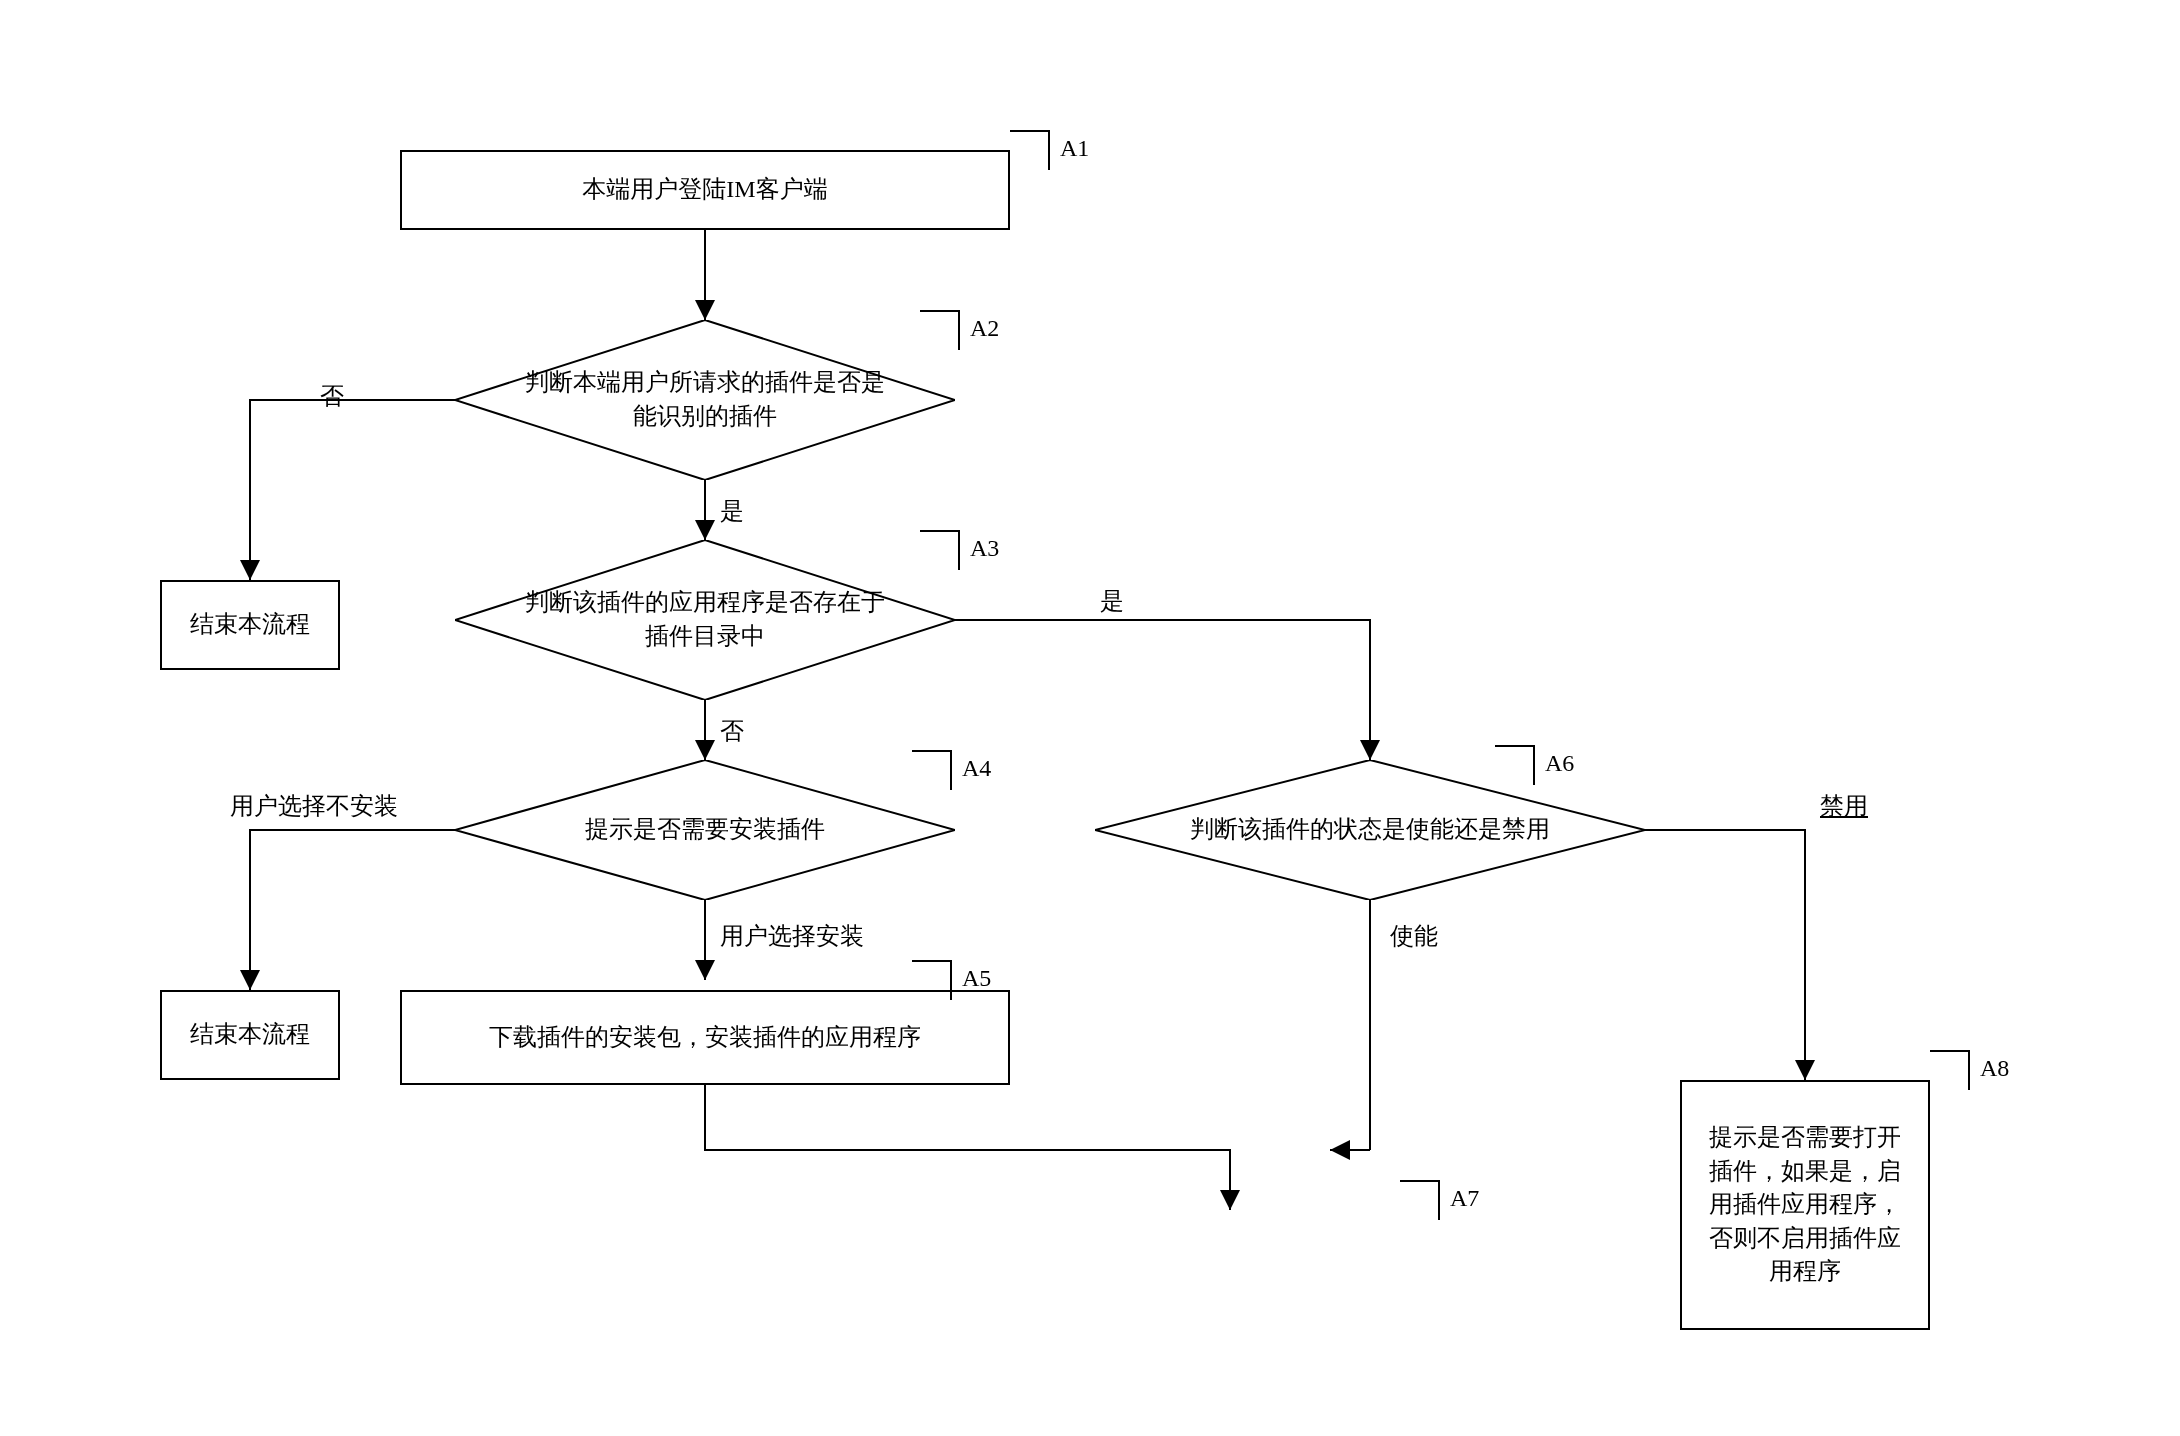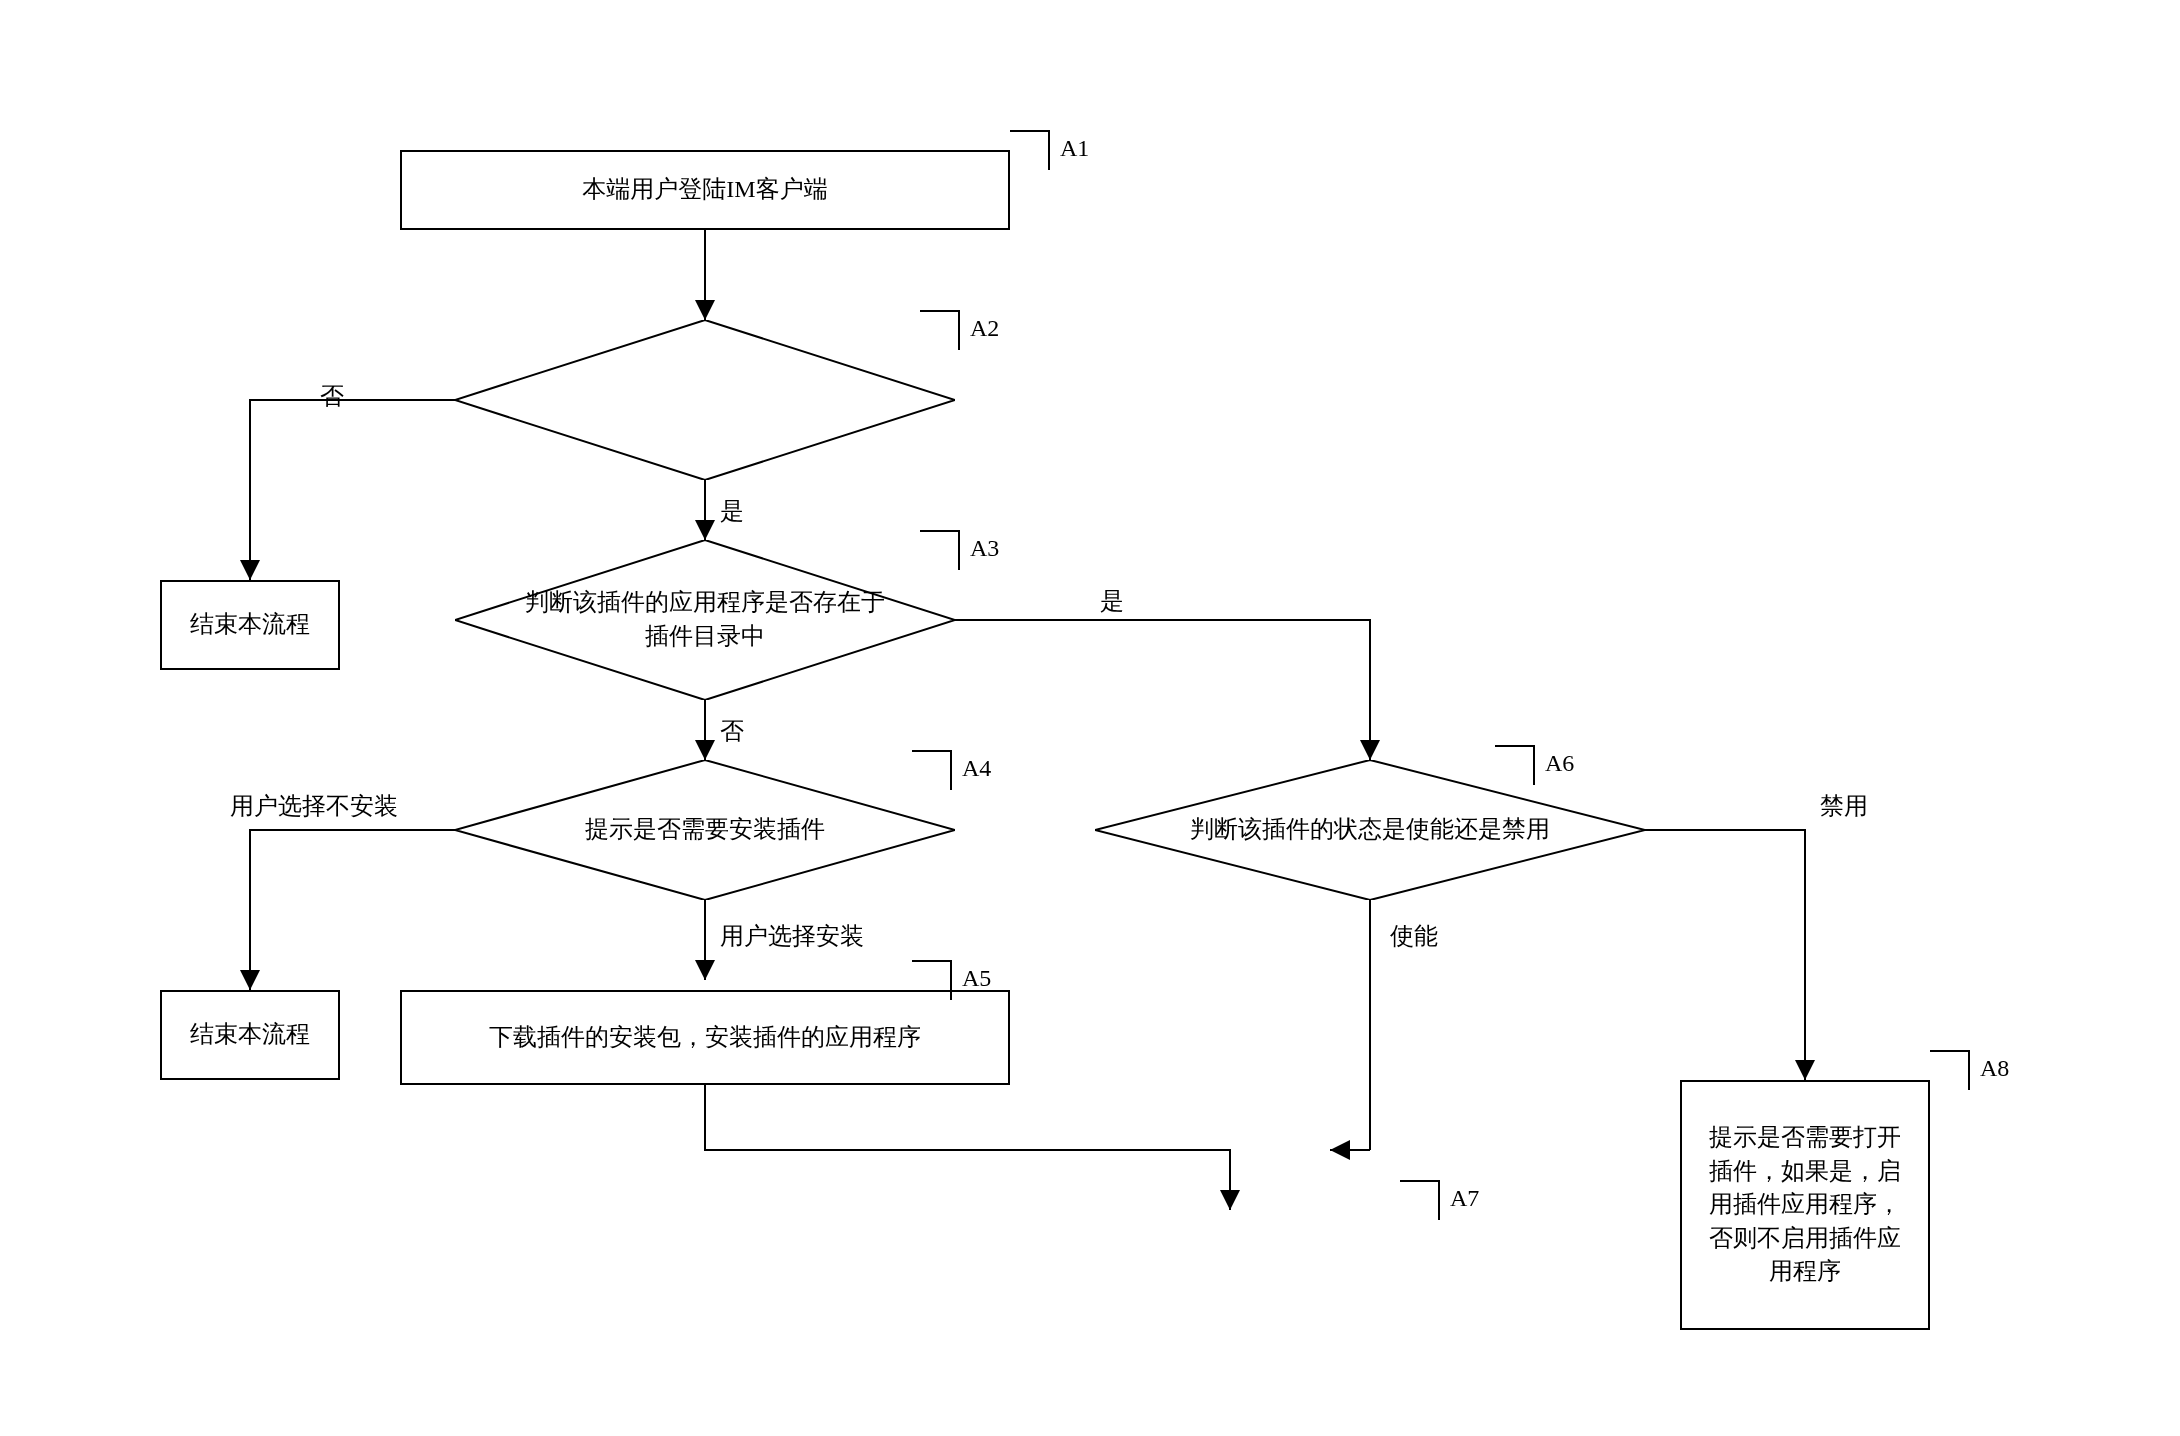--- a/index.html
+++ b/index.html
@@ -112,20 +112,21 @@
   <div class="box" style="left:400px; top:150px; width:610px; height:80px;">
     <span>本端用户登陆IM客户端</span>
   </div>
   <div class="corner" style="left:1010px; top:130px;"></div>
   <div class="label" style="left:1060px; top:135px;">A1</div>
 
   <div class="diamond" style="left:455px; top:320px; width:500px; height:160px;">
     <svg viewBox="0 0 500 160" preserveAspectRatio="none">
         <polygon points="250,0 500,80 250,160 0,80" fill="#fff" stroke="#000" stroke-width="2"></polygon>
       </svg>
+    <div class="dt">判断本端用户所请求的插件是否是能识别的插件</div>
   </div>
   <div class="corner" style="left:920px; top:310px;"></div>
   <div class="label" style="left:970px; top:315px;">A2</div>
   <div class="label" style="left:320px; top:380px;">否</div>
   <div class="label" style="left:720px; top:495px;">是</div>
 
   <div class="box" style="left:160px; top:580px; width:180px; height:90px;">
     <span>结束本流程</span>
   </div>
 
@@ -163,21 +164,21 @@
 
   <div class="diamond" style="left:1095px; top:760px; width:550px; height:140px;">
     <svg viewBox="0 0 550 140" preserveAspectRatio="none">
         <polygon points="275,0 550,70 275,140 0,70" fill="#fff" stroke="#000" stroke-width="2"></polygon>
       </svg>
     <div class="dt">判断该插件的状态是使能还是禁用</div>
   </div>
   <div class="corner" style="left:1495px; top:745px;"></div>
   <div class="label" style="left:1545px; top:750px;">A6</div>
   <div class="label" style="left:1390px; top:920px;">使能</div>
-  <div class="label" style="left:1820px; top:790px;">禁用</div>
+  <div class="label" style="left:1820px; top:790px;text-decoration:underline;">禁用</div>
 
   <div class="corner" style="left:1400px; top:1180px;"></div>
   <div class="label" style="left:1450px; top:1185px;">A7</div>
 
   <div class="box" style="left:1680px; top:1080px; width:250px; height:250px;font-family:Liberation Serif, serif;">
     <span>提示是否需要打开插件，如果是，启用插件应用程序，否则不启用插件应用程序</span>
   </div>
   <div class="corner" style="left:1930px; top:1050px;"></div>
   <div class="label" style="left:1980px; top:1055px;">A8</div>
 

